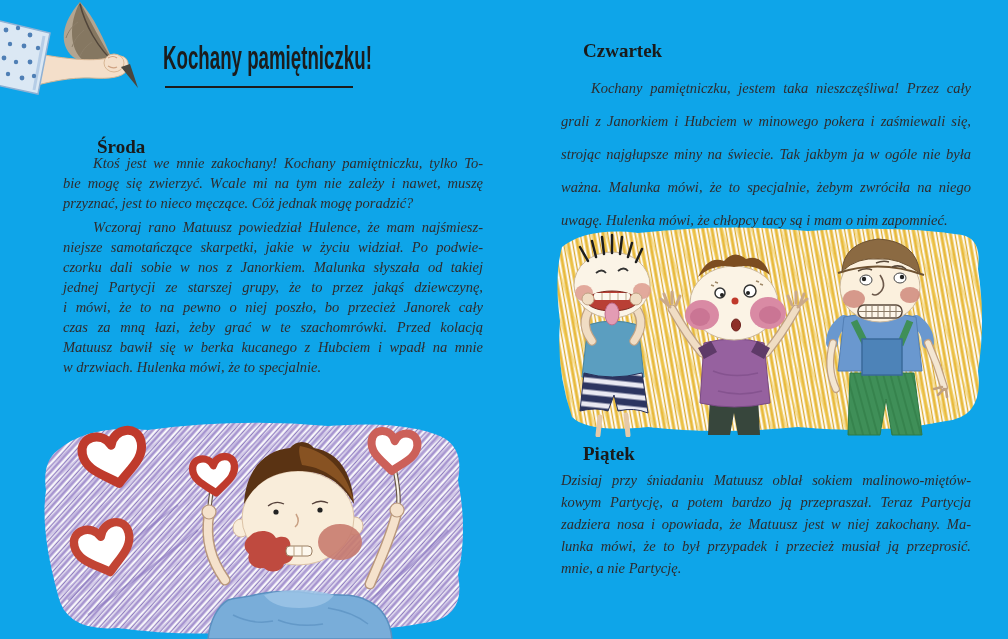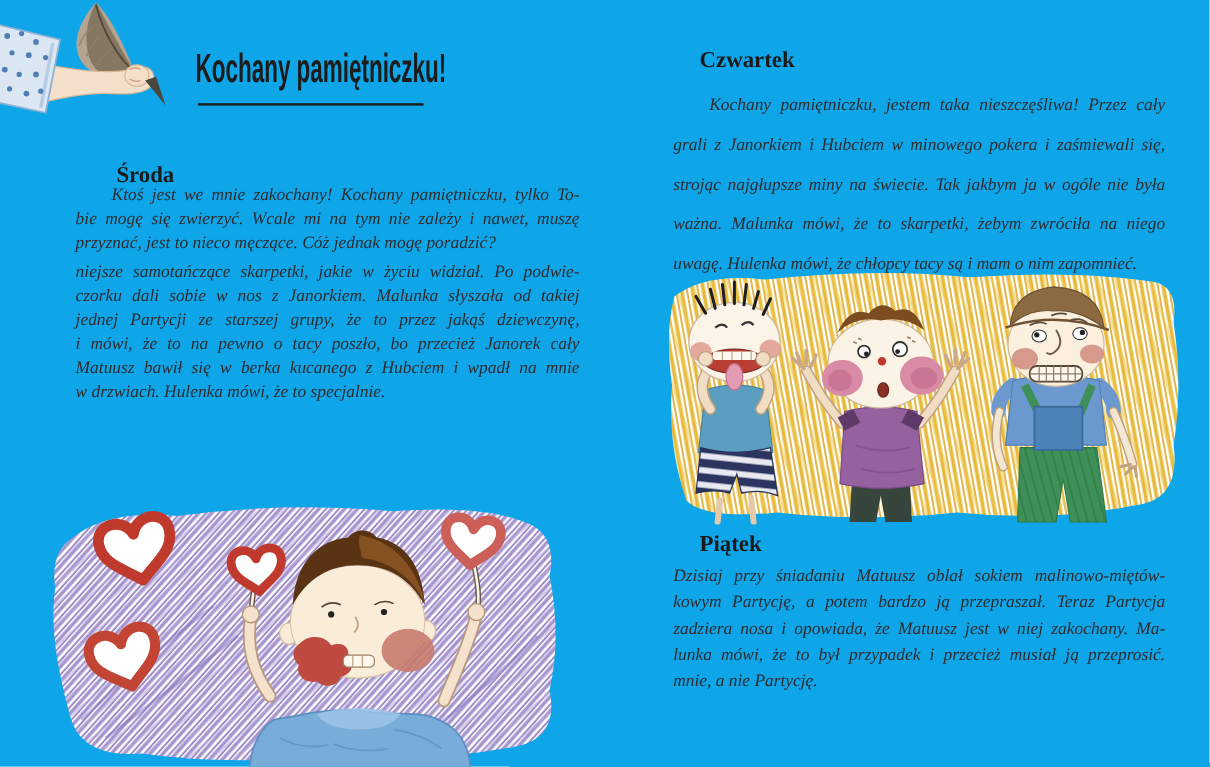--- a/index.html
+++ b/index.html
@@ -102,24 +102,26 @@
   </div>
   <div class="title-rule"></div>
 
   <h2 class="heading" style="left:97px;top:136px">Środa</h2>
   <div class="para lh20" style="left:63px;top:153px;width:420px">
       <div class="tline first">Ktoś jest we mnie zakochany! Kochany pamiętniczku, tylko To-</div>
       <div class="tline">bie mogę się zwierzyć. Wcale mi na tym nie zależy i nawet, muszę</div>
       <div class="tline last">przyznać, jest to nieco męczące. Cóż jednak mogę poradzić?</div>
     </div>
   <div class="para lh20" style="left:63px;top:217px;width:420px">
+      <div class="tline first">Wczoraj rano Matuusz powiedział Hulence, że mam najśmiesz-</div>
       <div class="tline">niejsze samotańczące skarpetki, jakie w życiu widział. Po podwie-</div>
       <div class="tline">czorku dali sobie w nos z Janorkiem. Malunka słyszała od takiej</div>
       <div class="tline">jednej Partycji ze starszej grupy, że to przez jakąś dziewczynę,</div>
-      <div class="tline">i mówi, że to na pewno o tacy poszło, bo przecież Janorek cały</div>
+      <div class="tline">i mówi, że to na pewno o niej poszło, bo przecież Janorek cały</div>
+      <div class="tline">czas za mną łazi, żeby grać w te szachomrówki. Przed kolacją</div>
       <div class="tline">Matuusz bawił się w berka kucanego z Hubciem i wpadł na mnie</div>
       <div class="tline last">w drzwiach. Hulenka mówi, że to specjalnie.</div>
     </div>
 
   <svg class="illo" style="left:28px;top:410px" width="444" height="229" viewBox="0 0 444 229">
     <defs>
       <pattern id="pscrib" width="8" height="8" patternUnits="userSpaceOnUse" patternTransform="rotate(-48)">
         <rect width="8" height="8" fill="#ffffff"></rect>
         <line x1="0" y1="2" x2="8" y2="2" stroke="#a694cf" stroke-width="3"></line>
         <line x1="0" y1="6.5" x2="8" y2="6.5" stroke="#8f7cc0" stroke-width="1.4"></line>
@@ -192,21 +194,21 @@
     <g>
       <use href="#heartShape" transform="translate(366,38) rotate(6) scale(1.15)" fill="#ffffff" stroke="#cc6059" stroke-width="7" stroke-linejoin="round"></use>
     </g>
   </svg>
 
   <h2 class="heading" style="left:583px;top:40px">Czwartek</h2>
   <div class="para lh21" style="left:561px;top:66px;width:410px">
       <div class="tline first">Kochany pamiętniczku, jestem taka nieszczęśliwa! Przez cały</div>
       <div class="tline">grali z Janorkiem i Hubciem w minowego pokera i zaśmiewali się,</div>
       <div class="tline">strojąc najgłupsze miny na świecie. Tak jakbym ja w ogóle nie była</div>
-      <div class="tline">ważna. Malunka mówi, że to skarpetki, żebym zwróciła na niego</div>
+      <div class="tline">ważna. Malunka mówi, że to specjalnie, żebym zwróciła na niego</div>
       <div class="tline last">uwagę. Hulenka mówi, że chłopcy tacy są i mam o nim zapomnieć.</div>
     </div>
 
   <svg class="illo" style="left:548px;top:221px" width="440" height="216" viewBox="0 0 440 216">
     <defs>
       <pattern id="yscrib" width="9" height="9" patternUnits="userSpaceOnUse" patternTransform="rotate(80)">
         <rect width="9" height="9" fill="#ffffff"></rect>
         <line x1="0" y1="2" x2="9" y2="2" stroke="#e8ba3c" stroke-width="3.2"></line>
         <line x1="0" y1="6.5" x2="9" y2="6.5" stroke="#dca92c" stroke-width="1.4"></line>
       </pattern>

